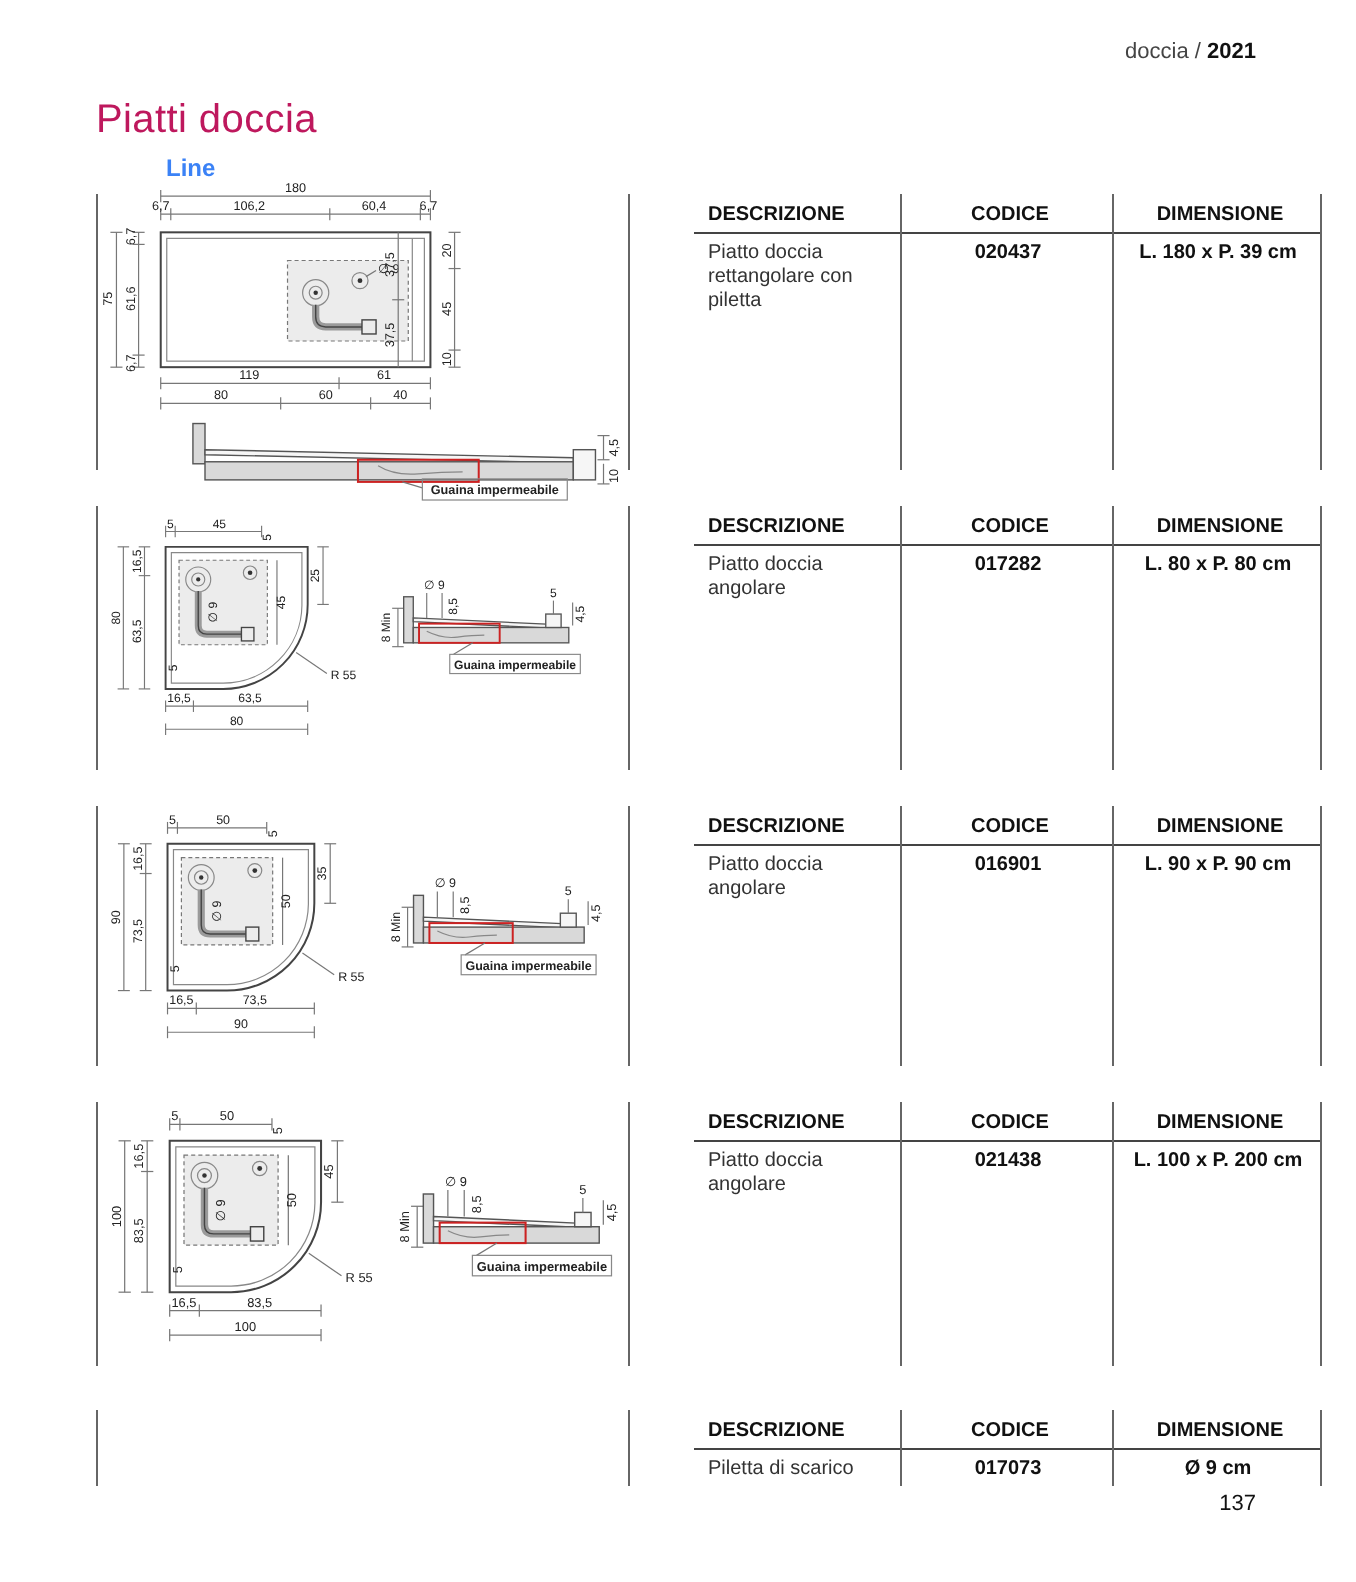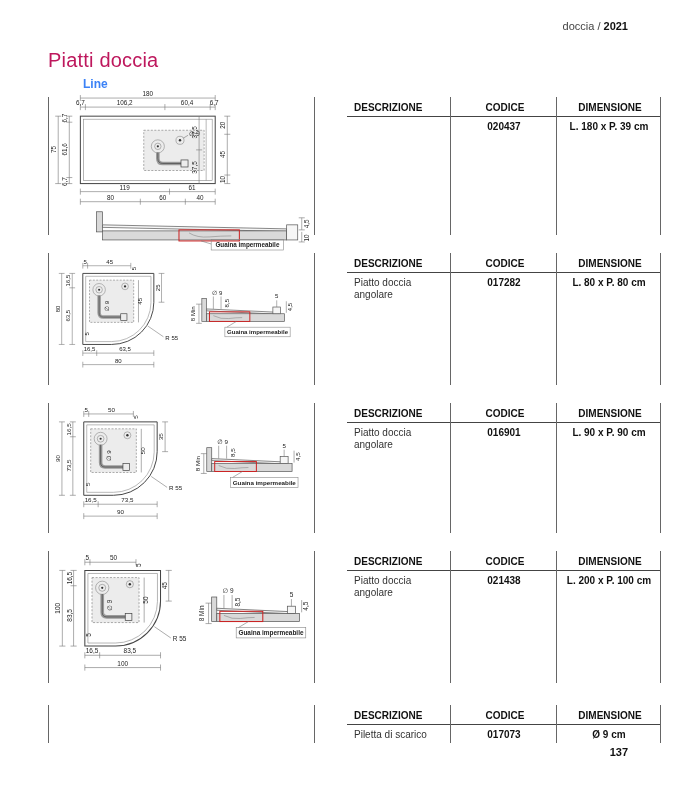--- a/index.html
+++ b/index.html
@@ -5,21 +5,21 @@
   html,body{margin:0;padding:0;}
   body{
     width:678px;height:791px;position:relative;background:#fff;
     font-family:"Liberation Sans",sans-serif;color:#222;overflow:hidden;
   }
   .abs{position:absolute;}
   .brand{top:20px;right:50px;font-size:11px;color:#444;}
   .brand b{color:#111;}
   .page-title{left:48px;top:49px;font-size:20px;color:#be185d;letter-spacing:.2px;}
   .series{left:48px;top:77px;font-size:12px;font-weight:bold;color:#3b82f6;margin-left:35px;}
-  .pagenum{right:50px;top:746px;font-size:11px;font-weight:bold;color:#111;}
+  .pagenum{right:50px;top:746px;font-size:11px;font-weight:normal;color:#111;}
   .rule{position:absolute;left:48px;width:1px;background:#666;}
   .spec-table{
     position:absolute;left:314px;width:313px;display:grid;
     grid-template-columns:103px 106px 104px;
     border-left:1px solid #666;border-right:1px solid #666;padding-left:32px;
   }
   .spec-table .col{min-width:0;}
   .spec-table .col + .col{border-left:1px solid #666;text-align:center;}
   .th{
     font-size:10px;font-weight:bold;color:#111;
@@ -52,20 +52,21 @@
 
 <div class="rule" style="top:97px;height:138px"></div>
 <div class="rule" style="top:253px;height:132px"></div>
 <div class="rule" style="top:403px;height:130px"></div>
 <div class="rule" style="top:551px;height:132px"></div>
 <div class="rule" style="top:705px;height:38px"></div>
 
 <div class="spec-table" style="top:97px;height:138px">
   <div class="col">
     <div class="th">DESCRIZIONE</div>
+    <div class="td desc">Piatto doccia rettangolare con piletta</div>
   </div>
   <div class="col">
     <div class="th">CODICE</div>
     <div class="td code">020437</div>
   </div>
   <div class="col">
     <div class="th">DIMENSIONE</div>
     <div class="td dim">L. 180 x P. 39 cm</div>
   </div>
 </div>
@@ -104,21 +105,21 @@
   <div class="col">
     <div class="th">DESCRIZIONE</div>
     <div class="td desc">Piatto doccia angolare</div>
   </div>
   <div class="col">
     <div class="th">CODICE</div>
     <div class="td code">021438</div>
   </div>
   <div class="col">
     <div class="th">DIMENSIONE</div>
-    <div class="td dim">L. 200 x P. 100 cm</div>
+    <div class="td dim">L. 100 x P. 200 cm</div>
   </div>
 </div>
 
 <div class="spec-table" style="top:705px;height:38px">
   <div class="col">
     <div class="th">DESCRIZIONE</div>
     <div class="td desc">Piletta di scarico</div>
   </div>
   <div class="col">
     <div class="th">CODICE</div>

